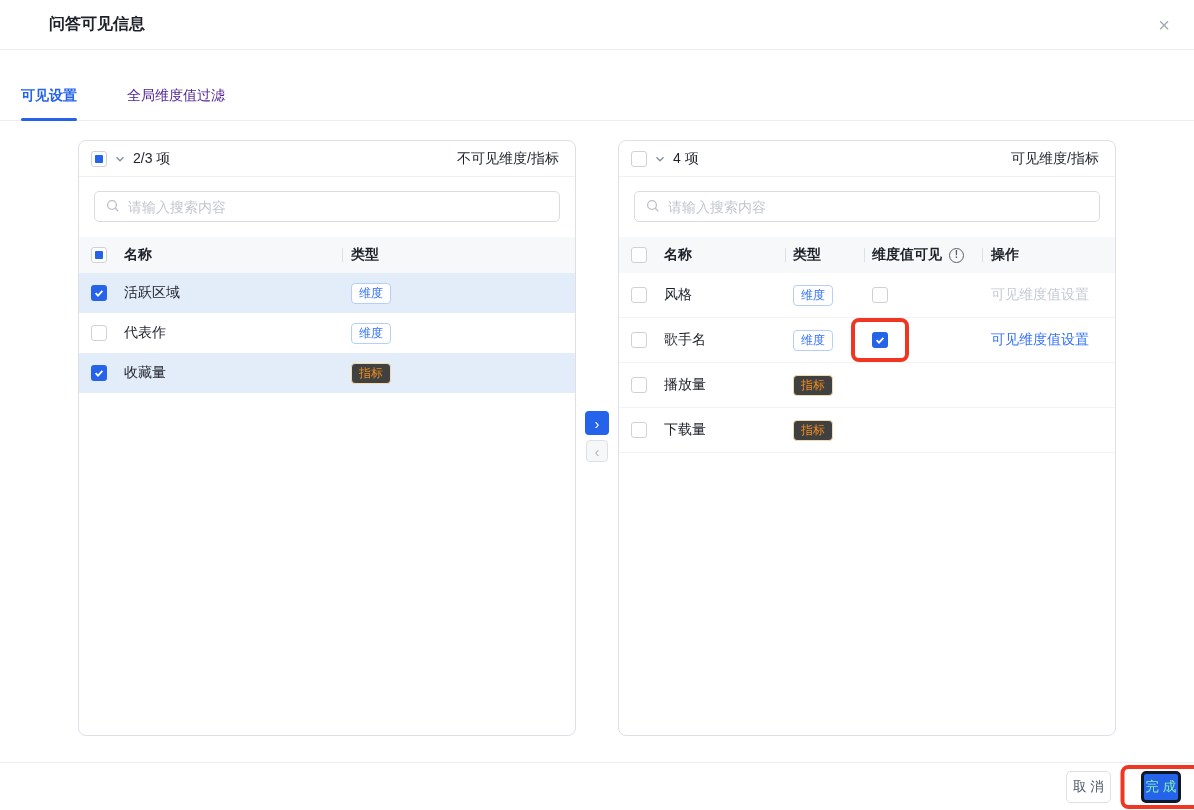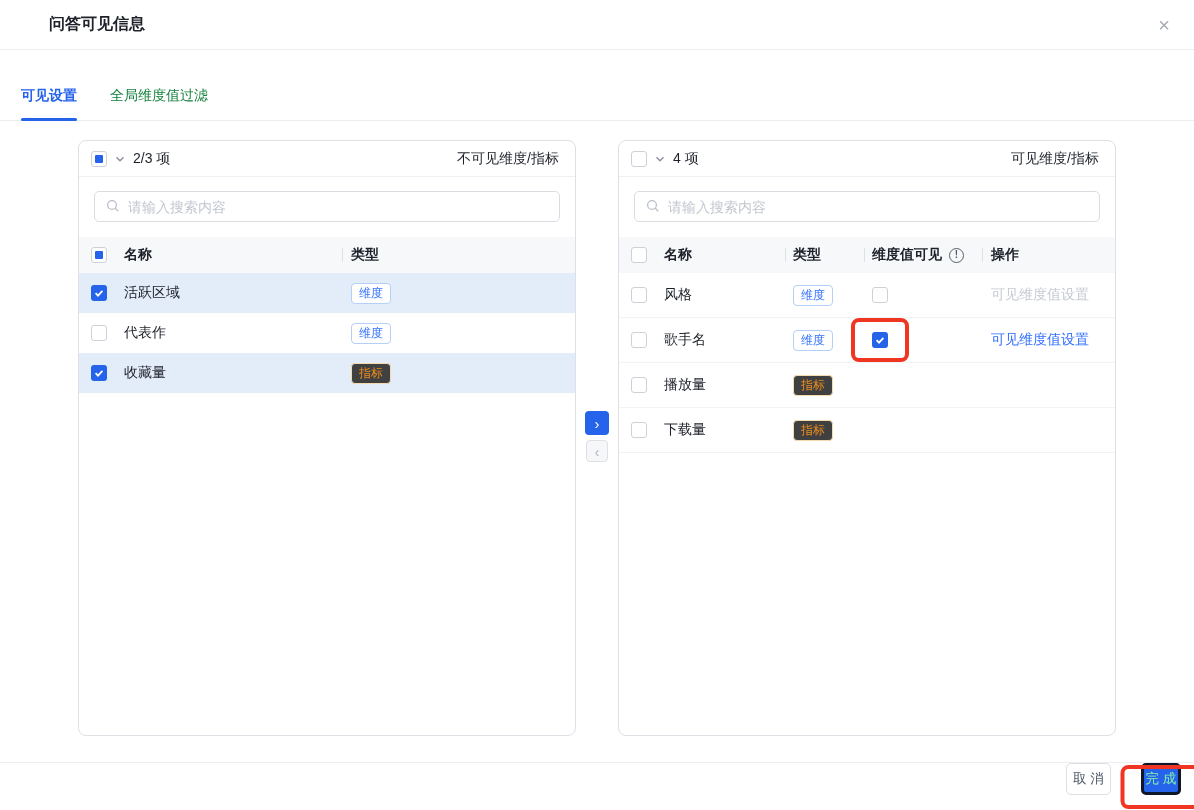--- a/index.html
+++ b/index.html
@@ -14,22 +14,22 @@
 
   
   .dlg-header { position:absolute; top:0; left:0; right:0; height:50px;
     border-bottom:1px solid #ebedf0; display:flex; align-items:center; padding:0 16px 0 21px; }
   .dlg-title { font-size:16px; font-weight:700; color:#1d2129;margin-left:28px; }
   .dlg-close { margin-left:auto; width:28px; height:28px; display:flex; align-items:center; justify-content:center;
     color:#a6abb3; font-size:20px; line-height:1; cursor:pointer; font-weight:400; }
 
   
   .tabbar { position:absolute; top:51px; left:0; right:0; height:70px;
-    border-bottom:1px solid #ebedf0; display:flex; align-items:flex-end; gap:33px; padding-left:21px; }
-  .tab { padding-bottom:15px; position:relative; cursor:pointer; color:#15803d; }
+    border-bottom:1px solid #ebedf0; display:flex; align-items:flex-end; gap:50px; padding-left:21px; }
+  .tab { padding-bottom:15px; position:relative; cursor:pointer; color:#4c1d95; }
   .tab.active { color:#2563eb; font-weight:700; }
   .tab.active::after { content:""; position:absolute; left:0; right:0; bottom:-1px; height:3px;
     background:#2563eb; border-radius:2px; }
 
   
   .panel { position:absolute; top:140px; width:498px; height:596px;
     border:1px solid #dee0e6; border-radius:8px; background:#fff; overflow:hidden; }
   .panel.left  { left:78px; }
   .panel.right { left:618px; }
 
@@ -91,21 +91,21 @@
 
   
   .transfer-btn { position:absolute; display:flex; align-items:center; justify-content:center;
     border-radius:4px; font-size:15px; line-height:1; }
   .transfer-right { left:585px; top:411px; width:24px; height:24px; background:#2563eb; color:#fff; cursor:pointer; }
   .transfer-left  { left:586px; top:440px; width:22px; height:22px; background:#f6f7f8;
     border:1px solid #dde0e4; color:#b3b8bf; }
 
   
   .footer { position:absolute; left:0; right:0; top:762px; height:48px; border-top:1px solid #ebedf0;
-    background:#fff; display:flex; justify-content:flex-end; gap:30px; padding-right:13px; }
+    background:#fff; display:flex; align-items:center; justify-content:flex-end; gap:30px; padding-right:13px; }
   .btn { height:32px; border-radius:5px; display:flex; align-items:center; justify-content:center;
     font-size:13.5px; cursor:pointer; }
   .btn-cancel { width:45px; background:#fff; border:1px solid #dcdfe4; color:#4e5969; }
   .btn-done   { width:40px; background:#2563eb; border:3px solid #0f172a; color:#86efac; }
   .done-wrap { position:relative; }
 
   
   .anno { position:absolute; border:4px solid #f03622; border-radius:8px; pointer-events:none; z-index:5; }
   .anno-checkbox { left:50%; top:50%; transform:translate(-50%,-50%); width:58px; height:44px; }
   .cb-anno-anchor { position:relative; display:flex; align-items:center; justify-content:center; }

